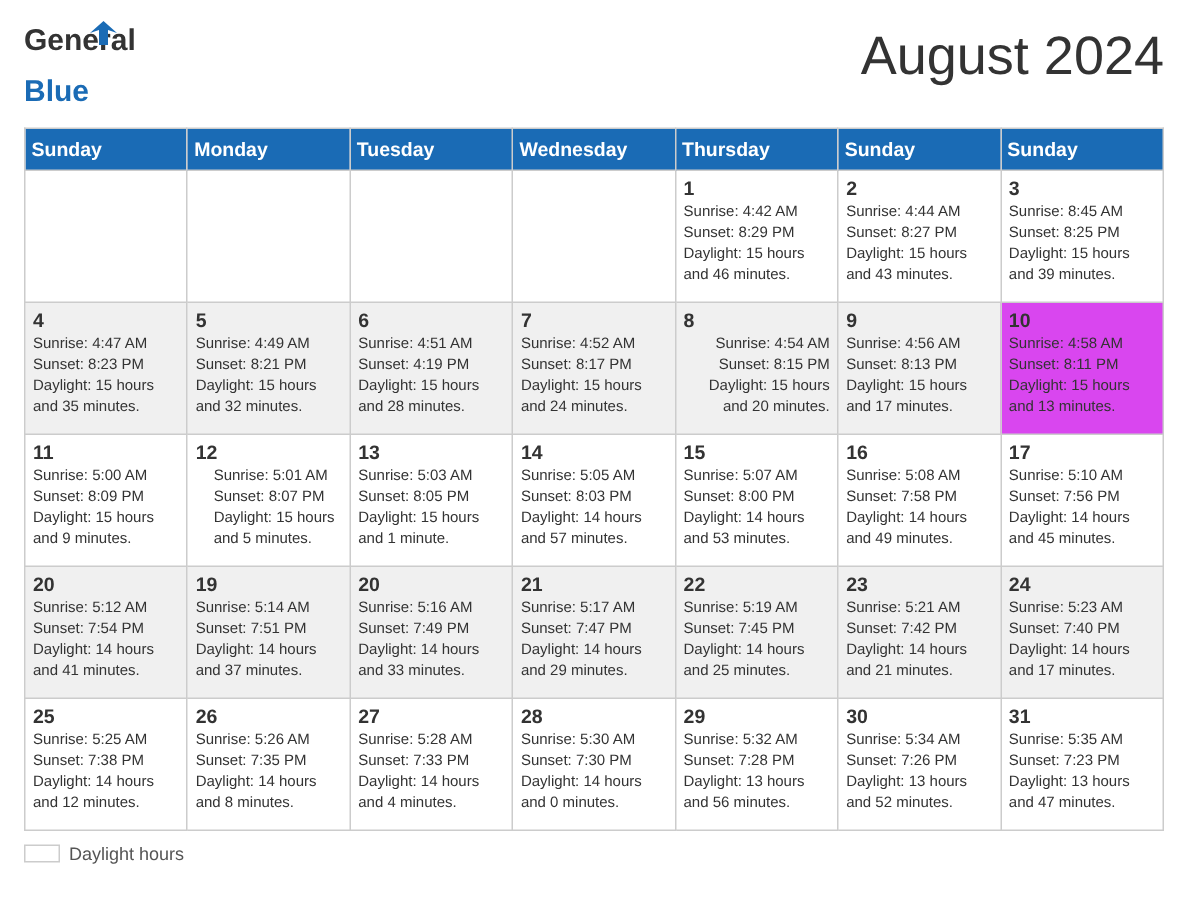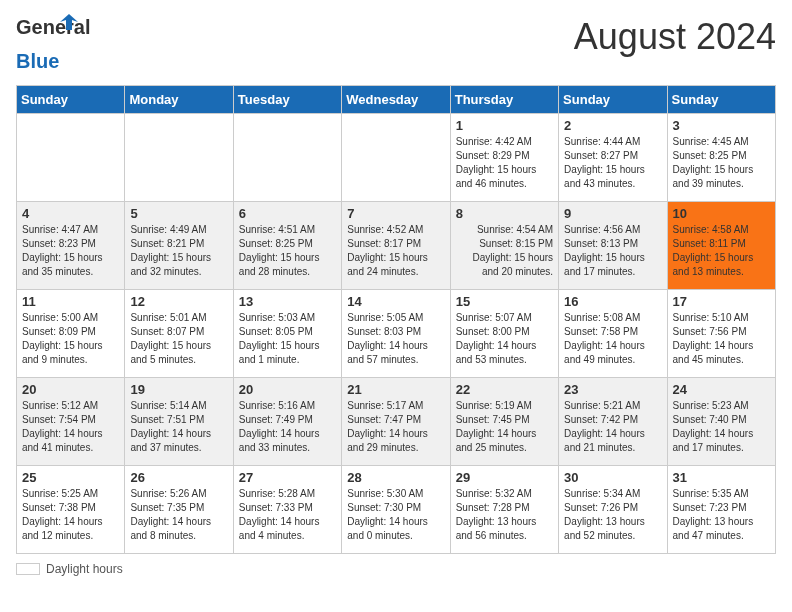--- a/index.html
+++ b/index.html
@@ -137,79 +137,79 @@
 Daylight: 15 hours and 46 minutes.</div>
         </td>
         <td>
           <span class="day-num">2</span>
           <div class="cell-content" style="white-space: pre-line;">Sunrise: 4:44 AM
 Sunset: 8:27 PM
 Daylight: 15 hours and 43 minutes.</div>
         </td>
         <td>
           <span class="day-num">3</span>
-          <div class="cell-content" style="white-space: pre-line;">Sunrise: 4:45 AM
+          <div class="cell-content" style="white-space: pre-line;">Sunrise: 8:45 AM
 Sunset: 8:25 PM
 Daylight: 15 hours and 39 minutes.</div>
         </td>
       </tr>
       <tr>
         <td style="background: rgb(240, 240, 240);">
           <span class="day-num">4</span>
           <div class="cell-content" style="white-space: pre-line;">Sunrise: 4:47 AM
 Sunset: 8:23 PM
 Daylight: 15 hours and 35 minutes.</div>
         </td>
         <td style="background: rgb(240, 240, 240);">
           <span class="day-num">5</span>
           <div class="cell-content" style="white-space: pre-line;">Sunrise: 4:49 AM
 Sunset: 8:21 PM
 Daylight: 15 hours and 32 minutes.</div>
         </td>
         <td style="background: rgb(240, 240, 240);">
           <span class="day-num">6</span>
           <div class="cell-content" style="white-space: pre-line;">Sunrise: 4:51 AM
-Sunset: 8:25 PM
+Sunset: 4:19 PM
 Daylight: 15 hours and 28 minutes.</div>
         </td>
         <td style="background: rgb(240, 240, 240);">
           <span class="day-num">7</span>
           <div class="cell-content" style="white-space: pre-line;">Sunrise: 4:52 AM
 Sunset: 8:17 PM
 Daylight: 15 hours and 24 minutes.</div>
         </td>
         <td style="background: rgb(240, 240, 240);">
           <span class="day-num">8</span>
           <div class="cell-content" style="white-space: pre-line; text-align: right;">Sunrise: 4:54 AM
 Sunset: 8:15 PM
 Daylight: 15 hours and 20 minutes.</div>
         </td>
         <td style="background: rgb(240, 240, 240);">
           <span class="day-num">9</span>
           <div class="cell-content" style="white-space: pre-line;">Sunrise: 4:56 AM
 Sunset: 8:13 PM
 Daylight: 15 hours and 17 minutes.</div>
         </td>
-        <td style="background: #f97316;">
+        <td style="background: #d946ef;">
           <span class="day-num">10</span>
           <div class="cell-content" style="white-space: pre-line;">Sunrise: 4:58 AM
 Sunset: 8:11 PM
 Daylight: 15 hours and 13 minutes.</div>
         </td>
       </tr>
       <tr>
         <td>
           <span class="day-num">11</span>
           <div class="cell-content" style="white-space: pre-line;">Sunrise: 5:00 AM
 Sunset: 8:09 PM
 Daylight: 15 hours and 9 minutes.</div>
         </td>
         <td>
           <span class="day-num">12</span>
-          <div class="cell-content" style="white-space: pre-line;">Sunrise: 5:01 AM
+          <div class="cell-content" style="white-space: pre-line; margin-left: 12px;">Sunrise: 5:01 AM
 Sunset: 8:07 PM
 Daylight: 15 hours and 5 minutes.</div>
         </td>
         <td>
           <span class="day-num">13</span>
           <div class="cell-content" style="white-space: pre-line;">Sunrise: 5:03 AM
 Sunset: 8:05 PM
 Daylight: 15 hours and 1 minute.</div>
         </td>
         <td>

